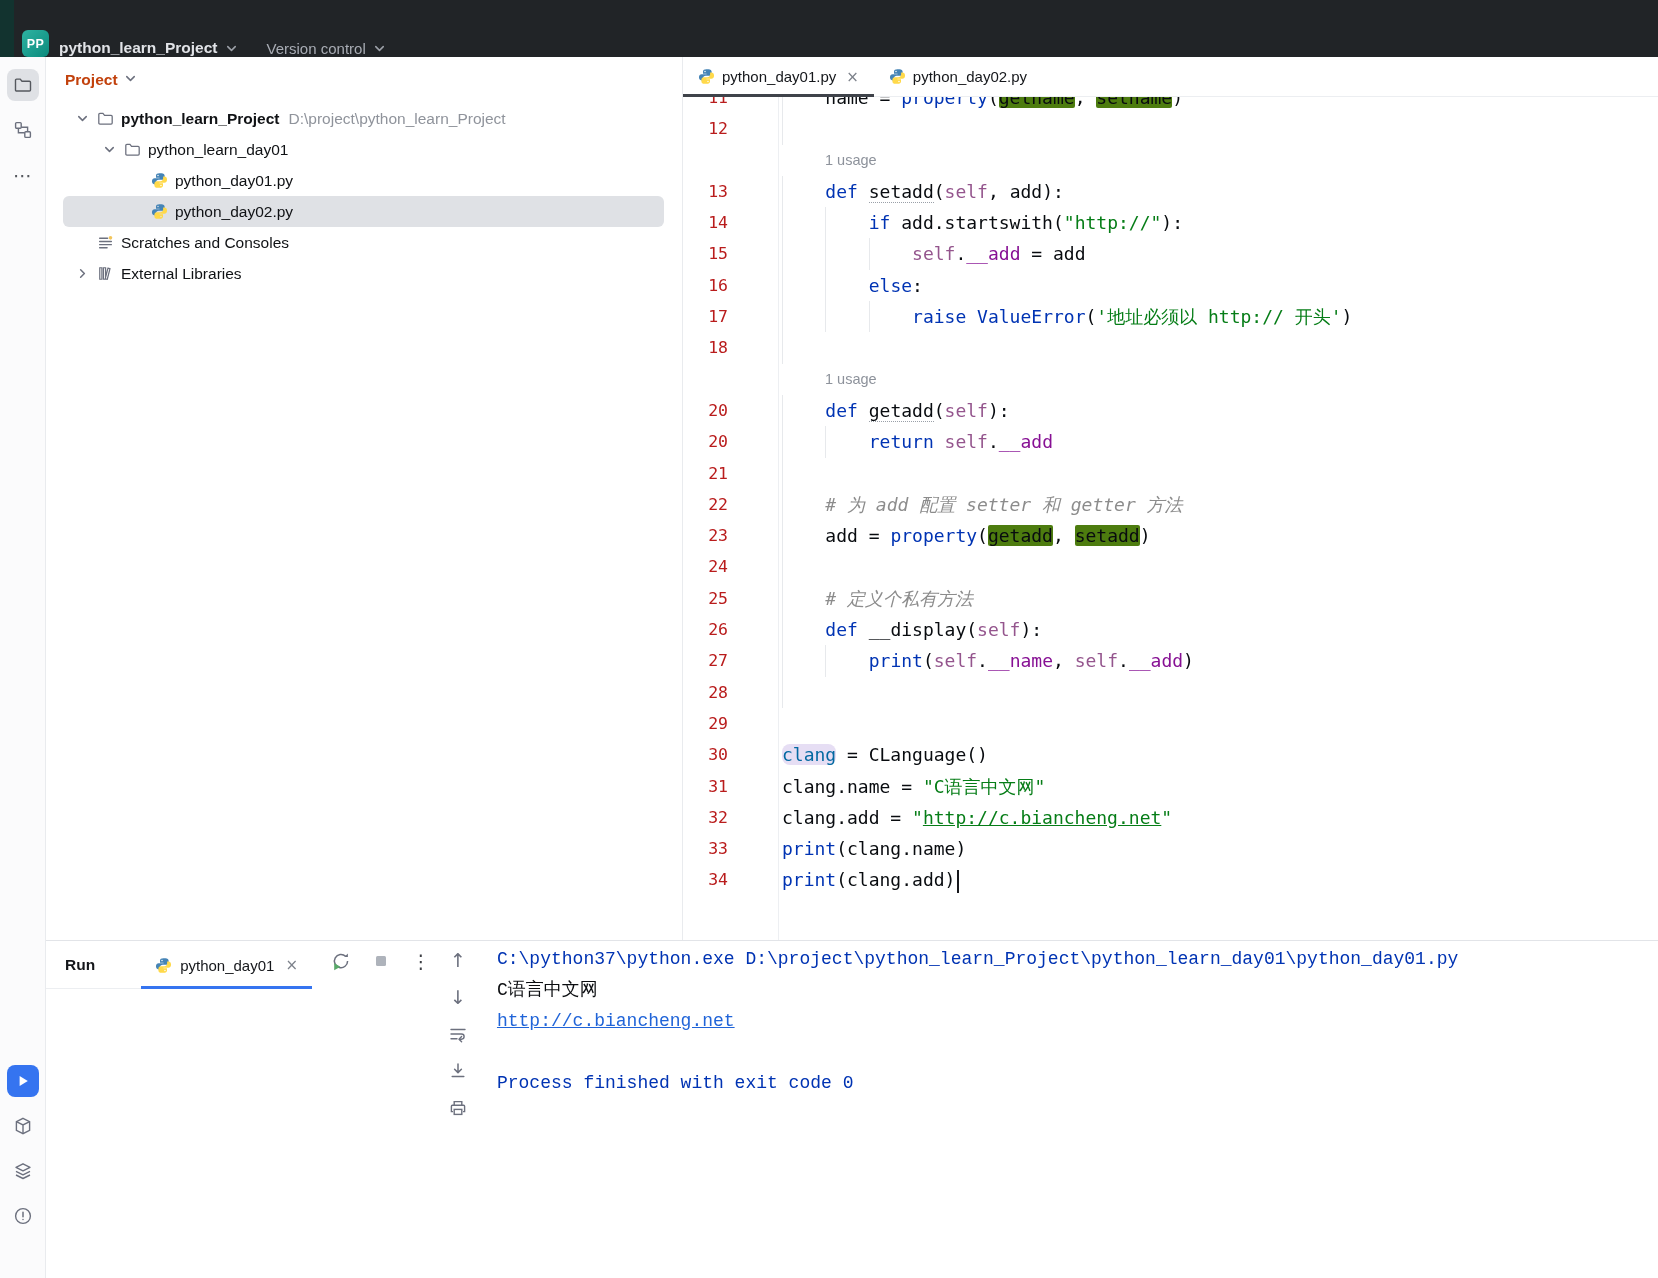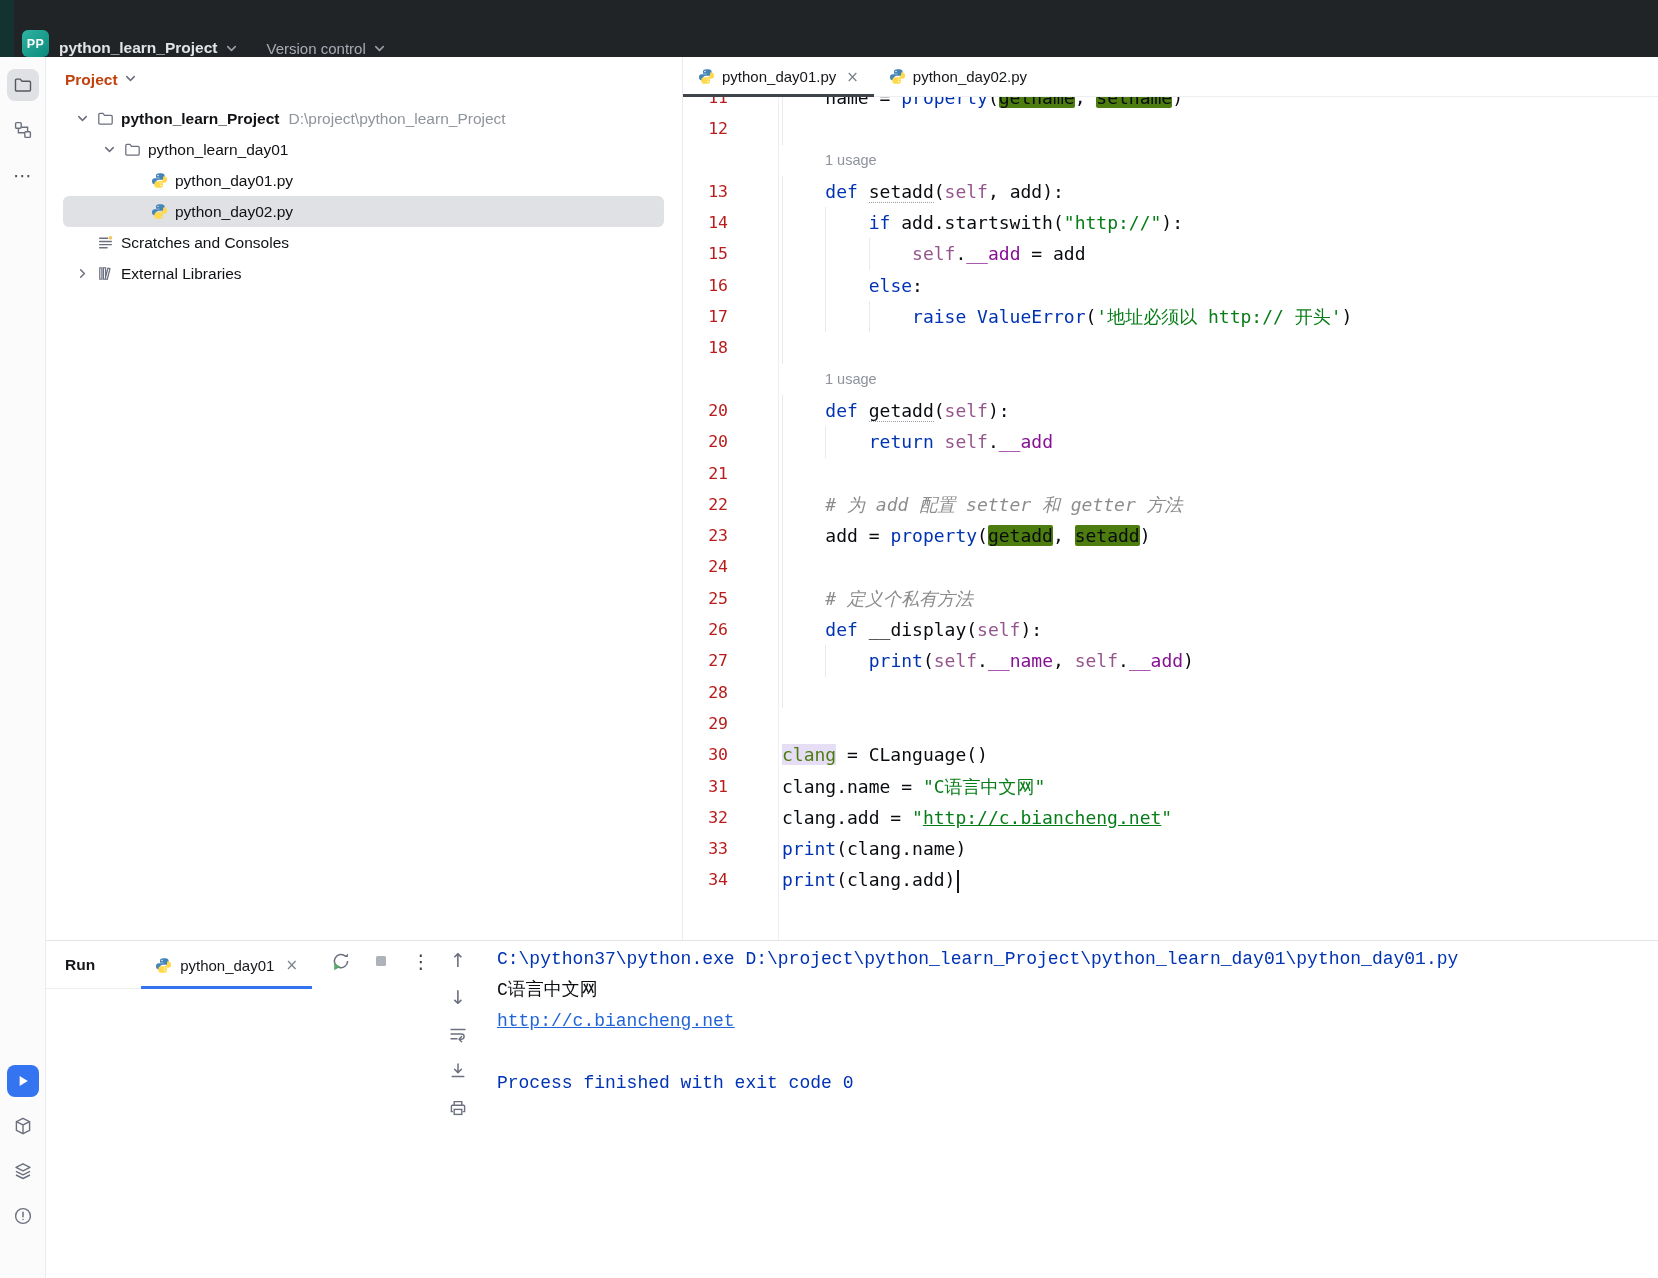--- a/index.html
+++ b/index.html
@@ -61,21 +61,21 @@
 
   .tk-d{color:#080b0f}
   .tk-k{color:#0033b3}
   .tk-s{color:#067d17}
   .tk-su{color:#067d17;text-decoration:underline}
   .tk-c{color:#8c8c8c;font-style:italic}
   .tk-sf{color:#94558d}
   .tk-fl{color:#871094}
   .tk-fn{color:#080b0f;border-bottom:1px dotted #9aa0a8}
   .tk-hy{color:#080b0f;background:#4d7c0f;border-radius:2px}
-  .tk-hp{color:#4d7c0f;background:#e6def4;border-radius:0}
+  .tk-hp{color:#0369a1;background:#e6def4;border-radius:8px}
   .tk-g{display:inline-block;height:31.3px;vertical-align:top;min-width:1px;box-shadow:inset 1px 0 0 #e7e9ec}
   .tk-cr{display:inline-block;width:2px;height:23px;background:#17181c;vertical-align:middle;margin-left:2px}
 
   
   .runpanel{flex:1;border-top:1px solid #e2e4e8;display:flex;background:#fff;min-height:0}
   .run-header{height:48px;flex:0 0 48px;display:flex;align-items:stretch;padding-left:19px;border-bottom:1px solid #eceef1}
   .run-title{font-size:15.5px;font-weight:600;color:#14161a;margin-right:46px;align-self:center}
   .run-tab{display:flex;align-items:center;gap:8px;padding:3px 14px 0;font-size:15px;color:#15171b;
     border-bottom:3px solid #3574f0;margin-bottom:-1px;cursor:default}
   .run-toolbar{height:40px;flex:0 0 40px;display:flex;align-items:center;gap:16px;padding-left:17px}

